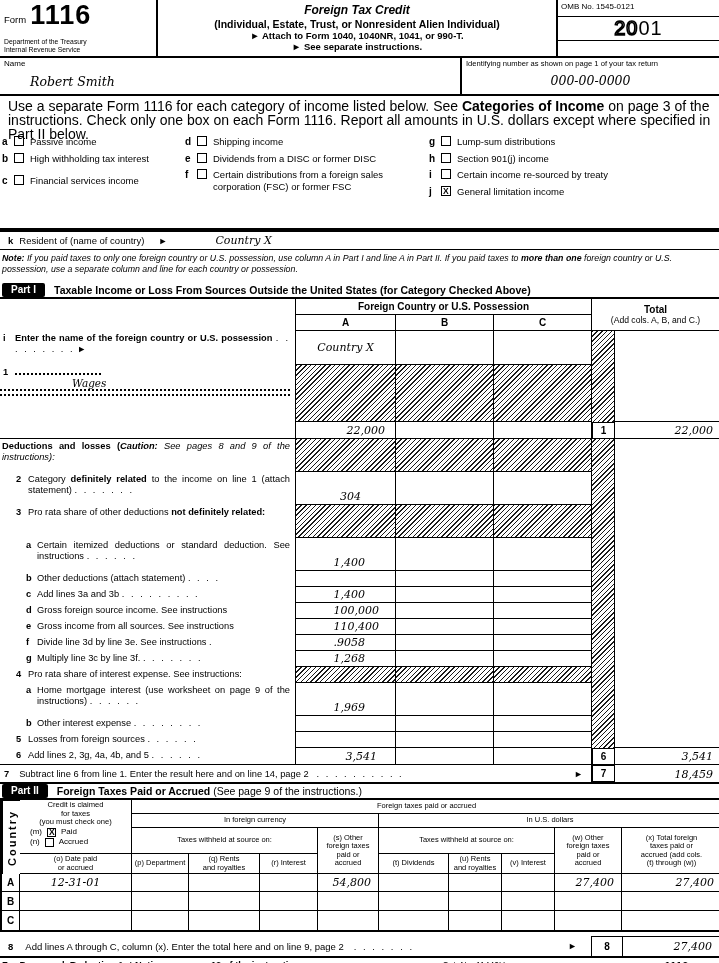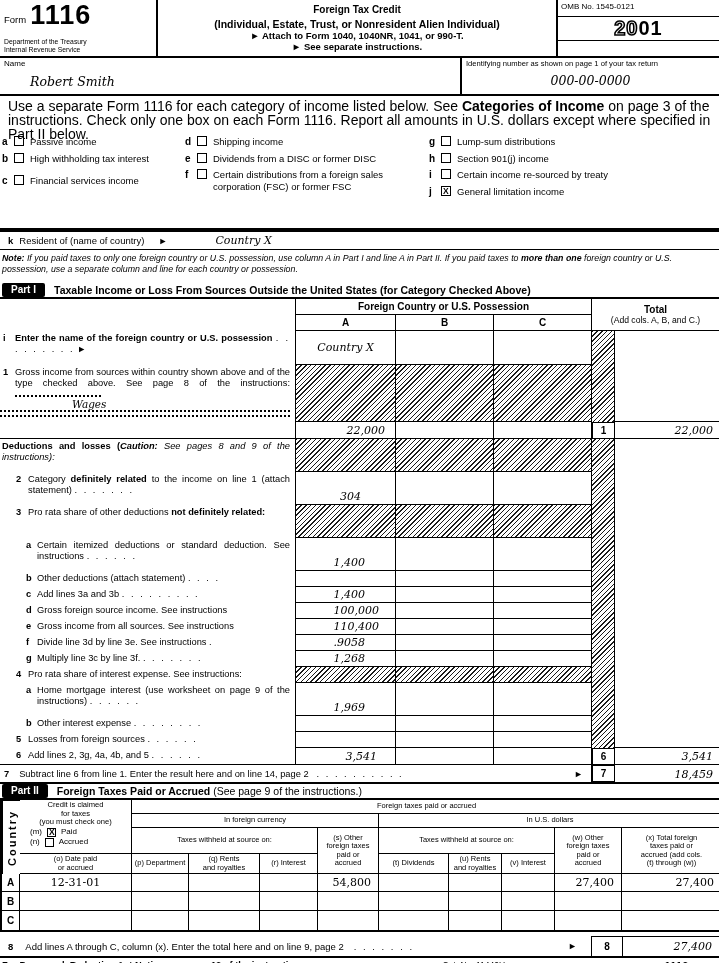--- a/index.html
+++ b/index.html
@@ -11,26 +11,26 @@
 .arrow { font-size:9px; }
 
 
 .hdr { display:flex; height:58px; border-bottom:2.5px solid #000; }
 .hdr-left { width:158px; border-right:2px solid #000; padding:2px 4px; display:flex; flex-direction:column; justify-content:space-between; }
 .form-line { display:flex; align-items:flex-end; gap:4px; }
 .form-word { font-size:9.5px; padding-bottom:3px; }
 .form-no { font-size:27px; font-weight:bold; line-height:26px; letter-spacing:1px; }
 .dept { font-size:6.8px; line-height:8px; }
 .hdr-mid { flex:1; text-align:center; padding-top:2px; }
-.hdr-title { font-size:10px; font-weight:bold; line-height:16px; }
+.hdr-title { font-size:12px; font-weight:bold; line-height:16px;font-style:italic; }
 .hdr-sub { font-size:10.5px; font-weight:bold; line-height:12px; }
 .hdr-attach, .hdr-see { font-size:9.5px; font-weight:bold; line-height:11px; }
 .hdr-right { width:163px; border-left:2px solid #000; display:flex; flex-direction:column; }
 .omb { font-size:8px; padding:2px 3px; border-bottom:1.5px solid #000; height:17px; }
-.yearbox { height:24px; border-bottom:1.5px solid #000; display:flex; align-items:center; justify-content:center; font-size:20px; font-weight:bold; letter-spacing:1px; }
+.yearbox { height:24px; border-bottom:1.5px solid #000; display:flex; align-items:center; justify-content:center; font-size:20px; font-weight:normal; letter-spacing:1px; }
 .yr-outline { color:#fff; -webkit-text-stroke:1.6px #000; }
 .attach-box { flex:1; font-size:7.5px; line-height:8.5px; padding:1px 3px; }
 .seq-no { font-size:10px; font-weight:bold; }
 
 
 .name-row { display:flex; height:38px; border-bottom:2px solid #000; }
 .name-cell { flex:1; padding:1px 4px; }
 .small-lab { font-size:8px; }
 .name-val { padding-left:26px; padding-top:6px; font-size:12.5px; }
 .id-cell { width:259px; border-left:2px solid #000; padding:1px 4px; text-align:center; }
@@ -93,21 +93,21 @@
 .p2 { display:grid; width:719px;
   grid-template-columns:18px 112px 57px 71px 58px 61px 70px 53px 53px 67px 99px;
   grid-template-rows:14px 14px 26px 20px 18px 19px 19px;
   border-top:2px solid #000; border-bottom:2px solid #000; border-left:2px solid #000; }
 .p2 .h { font-size:7.5px; line-height:8.4px; text-align:center; display:flex; flex-direction:column; align-items:center; justify-content:center; padding:0 1px; }
 .vert { writing-mode:vertical-rl; transform:rotate(180deg); font-weight:bold; font-size:11px; letter-spacing:2px; display:flex; align-items:center; justify-content:center; }
 .rowlab { display:flex; align-items:center; justify-content:center; font-weight:bold; font-size:10px; }
 .credit { font-size:7.6px; line-height:8.6px; text-align:center; padding-top:1px; }
 .credit .ck { display:flex; align-items:center; text-align:left; padding-left:10px; margin-top:1px; font-size:8px; }
 .credit .ck .cbx { width:9px; height:9px; margin:0 5px; }
-.p2val { font-family:"DejaVu Serif", serif; font-size:11px; display:flex; align-items:center; justify-content:flex-end; padding-right:7px; }
+.p2val { font-family:"DejaVu Serif", serif; font-style:italic; font-size:11px; display:flex; align-items:center; justify-content:flex-end; padding-right:7px; }
 .p2date { justify-content:center; padding-right:0; }
 
 
 .line8 { display:flex; height:22px; margin-top:4px; border-bottom:2.5px solid #000; }
 .l8desc { flex:1; display:flex; align-items:center; font-size:9.5px; }
 .l8desc .ln { font-weight:bold; margin:0 12px 0 8px; }
 .l8desc .arrow { margin-left:auto; margin-right:14px; }
 .l8box { width:32px; border:1.5px solid #000; border-bottom:none; display:flex; align-items:center; justify-content:center; font-weight:bold; font-size:10px; }
 .l8val { width:96px; border-top:1.5px solid #000; display:flex; align-items:center; justify-content:flex-end; padding-right:7px; font-family:"DejaVu Serif", serif; font-style:italic; font-size:11px; }
 .footer { display:flex; align-items:flex-start; padding:2px 2px 0 2px; font-size:9.3px; }
@@ -250,21 +250,21 @@
       <span class="ln top">i</span>
       <span class="dt"><b>Enter the name of the foreign country or U.S. possession</b> <span class="ldr">.  .  .  .  .  .  .  .  .</span> <span class="arrow">►</span></span>
     </div>
     <div class="c val cen" style="grid-area:3/2/4/3; align-items:center;">Country X</div>
     <div class="c" style="grid-area:3/3/4/4"></div>
     <div class="c" style="grid-area:3/4/4/5"></div>
 
     <div class="c desc" style="grid-area:4/1/6/2; border-bottom:1.5px solid #000; display:block; padding-left:0;">
       <div style="display:flex;">
         <span class="ln top">1</span>
-        <span class="dt"><span>Gross income from sources within country shown above and of the type checked above. See page 8 of the instructions:</span> <span class="dots-seg"></span></span>
+        <span class="dt"> <span class="dots-seg"></span></span>
       </div>
       <div class="wages-row">Wages</div>
       <div class="dots-row"></div>
     </div>
     <div class="c hatch" style="grid-area:4/2/5/3"></div>
     <div class="c hatch" style="grid-area:4/3/5/4"></div>
     <div class="c hatch" style="grid-area:4/4/5/5"></div>
     <div class="c val" style="grid-area:5/2/6/3">22,000</div>
     <div class="c" style="grid-area:5/3/6/4"></div>
     <div class="c" style="grid-area:5/4/6/5"></div>

